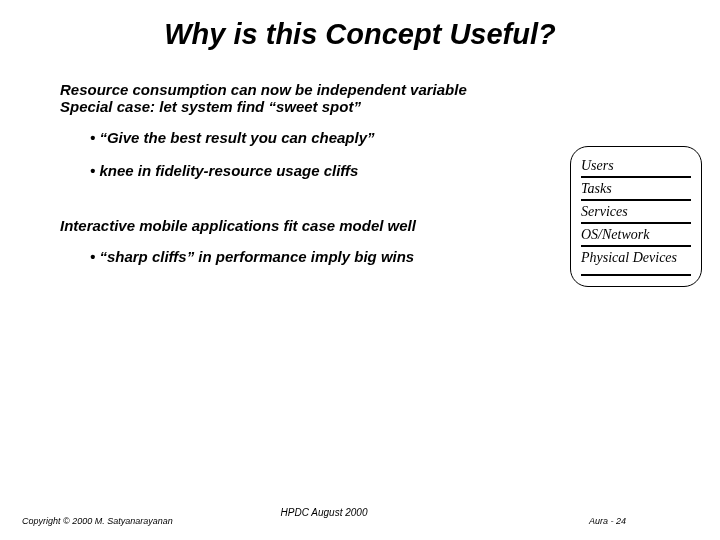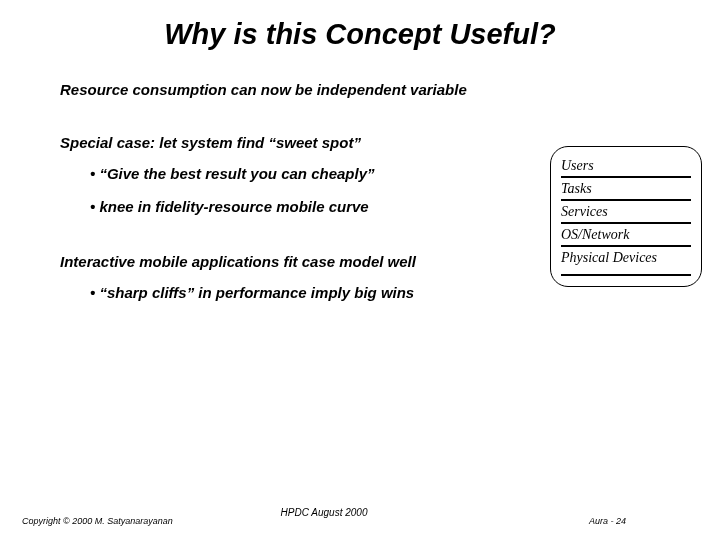--- a/index.html
+++ b/index.html
@@ -21,39 +21,39 @@
     font-size: 29px;
     font-weight: bold;
     text-align: center;
     margin-bottom: 30px;
   }
   .content {
     padding: 0 60px 0 60px;
     font-size: 15px;
     font-weight: bold;
   }
-  .p1 { margin-bottom: 36px; }
+  .p1 { }
   .p2 { margin-bottom: 14px; }
   .bullets1 {
     margin-left: 30px;
     margin-bottom: 38px;
   }
   .bullets1 .bi { margin-bottom: 16px; }
   .p3 { margin-bottom: 14px; }
   .bullets2 {
     margin-left: 30px;
   }
   .bullets2 .bi { margin-bottom: 16px; }
   .bi::before { content: "• "; }
 
   .stackbox {
     position: absolute;
     top: 146px;
     right: 18px;
-    width: 152px;
+    width: 132px;
     border: 1px solid #000;
     border-radius: 18px;
     padding: 8px 10px 10px 10px;
     background: #fff;
     font-family: "Times New Roman", Times, serif;
     font-weight: normal;
   }
   .stackrow {
     font-size: 14px;
     border-bottom: 2px solid #000;
@@ -83,21 +83,21 @@
 <div class="slide">
 
   <div class="title">Why is this Concept Useful?</div>
 
   <div class="content">
     <div class="p1">Resource consumption can now be independent variable</div>
 
     <div class="p2">Special case: let system find “sweet spot”</div>
     <div class="bullets1">
       <div class="bi">“Give the best result you can cheaply”</div>
-      <div class="bi">knee in fidelity-resource mobile curve</div>
+      <div class="bi">knee in fidelity-resource usage cliffs</div>
     </div>
 
     <div class="p3">Interactive mobile applications fit case model well</div>
     <div class="bullets2">
       <div class="bi">“sharp cliffs” in performance imply big wins</div>
     </div>
   </div>
 
   <div class="stackbox">
     <div class="stackrow">Users</div>

